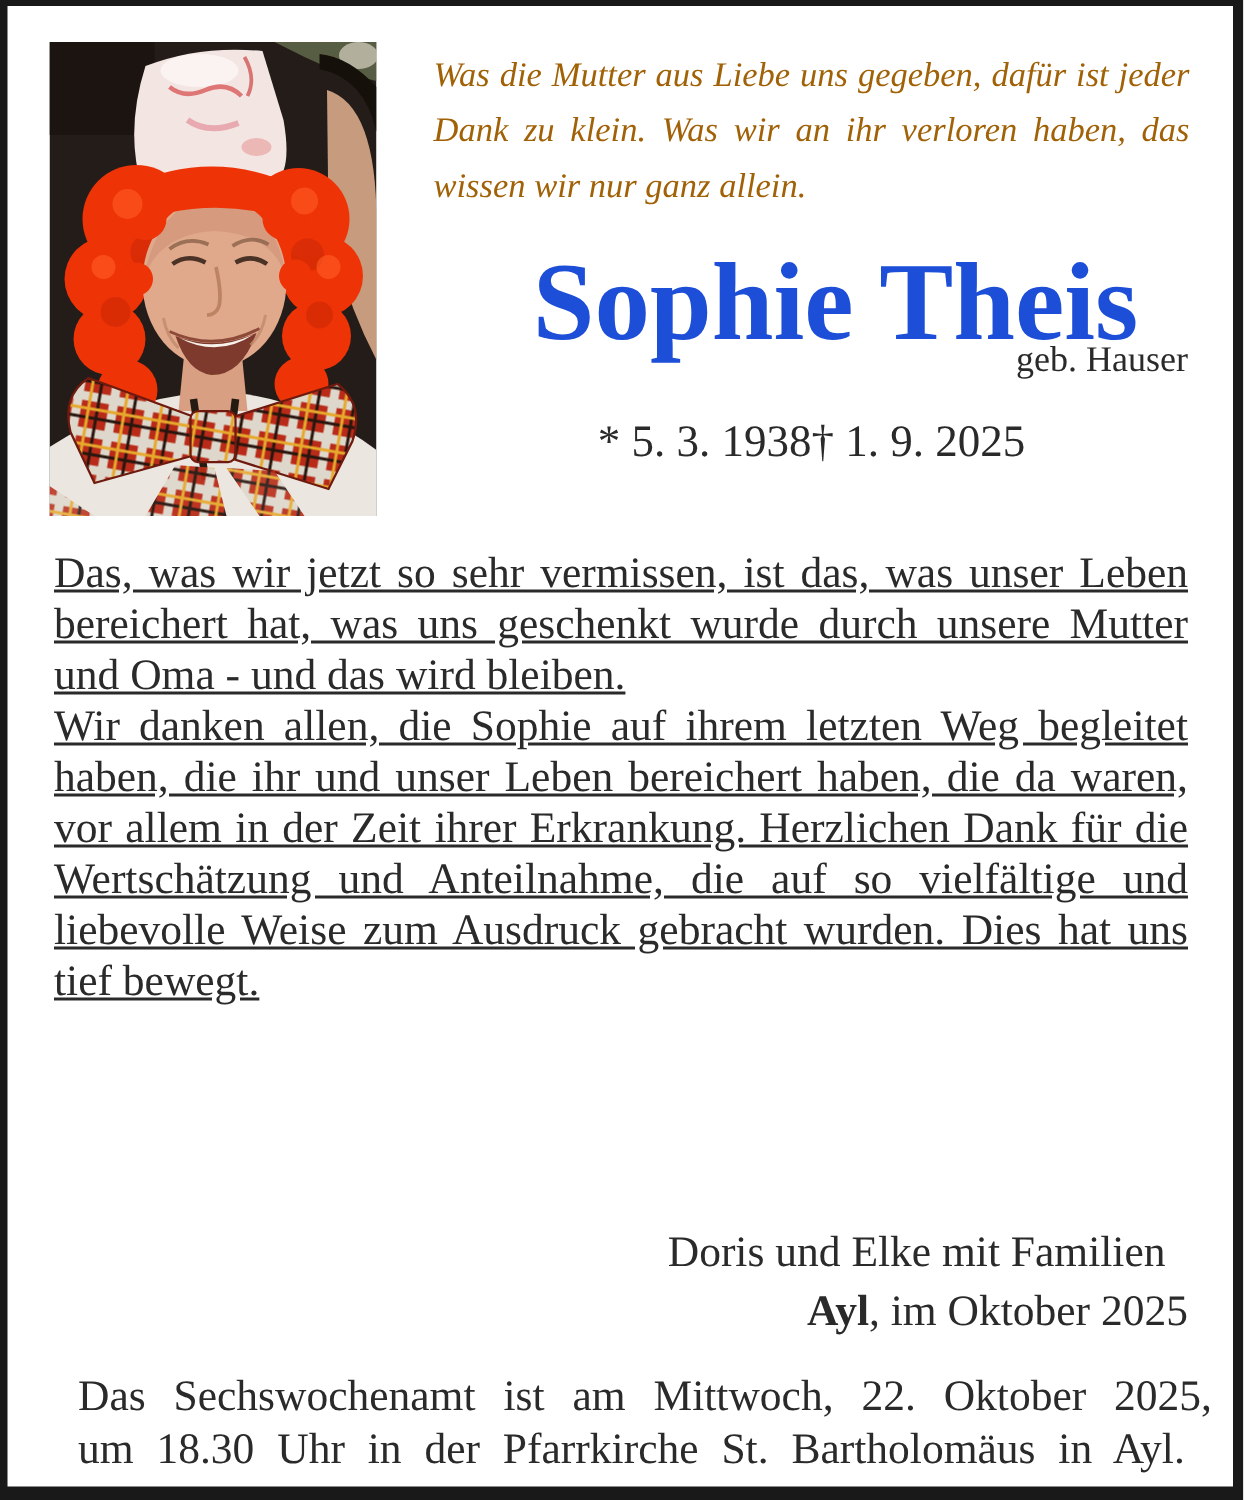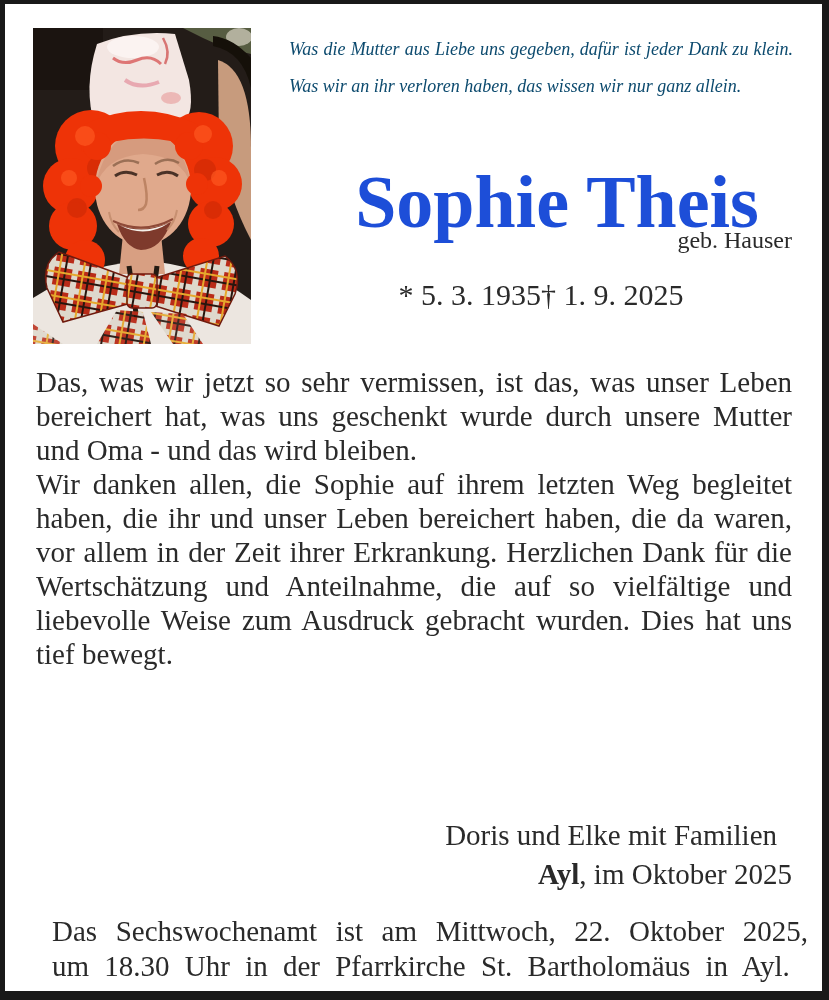--- a/index.html
+++ b/index.html
@@ -21,23 +21,23 @@
     box-sizing:border-box;
   }
   .photo{
     position:absolute;left:33px;top:28px;
     width:218px;height:316px;
     display:block;
   }
   .quote{
     position:absolute;left:289px;top:31px;width:504px;
     font-style:italic;
-    font-size:18px;line-height:37px;
+    font-size:23px;line-height:37px;
     text-align:justify;
-    color:#0c4a6e;
+    color:#a16207;
     margin:0;
   }
   .name{
     position:absolute;left:290px;top:146px;width:502px;
     text-align:center;
     font-weight:bold;
     font-size:74px;line-height:80px;
     white-space:nowrap;
     color:#1d4ed8;
     margin:16px;
@@ -53,21 +53,21 @@
     text-align:center;
     font-size:30px;line-height:34px;
     margin:0;
   }
   .dates .death{}
   .body-text{
     position:absolute;left:36px;top:365px;width:756px;
     font-size:29px;line-height:34px;
     text-align:justify;
   }
-  .body-text p{margin:0;}
+  .body-text p{margin:0;text-decoration:underline;}
   .signature{
     position:absolute;left:36px;top:806px;width:756px;
     box-sizing:border-box;padding-right:27px;
     text-align:right;
     font-size:29px;line-height:34px;
     margin:12px;
   }
   .dateline{
     position:absolute;left:36px;top:857px;width:756px;
     font-size:29px;line-height:34px;
@@ -180,21 +180,21 @@
       <rect x="94" y="246" width="30" height="34" rx="5" fill="url(#tartan)" stroke="#6f1a0e" stroke-width="1.5"></rect>
       <path d="M0,296 L30,316 L0,316 Z" fill="url(#tartan)" opacity="0.85"></path>
     </g>
   </svg>
 
   <p class="quote">Was die Mutter aus Liebe uns gegeben, dafür ist jeder Dank zu klein. Was wir an ihr verloren haben, das wissen wir nur ganz allein.</p>
 
   <h1 class="name">Sophie Theis</h1>
   <p class="maiden">geb. Hauser</p>
   <p class="dates">
-    <span class="birth">* 5. 3. 1935</span><span class="death">† 1. 9. 2025</span>
+    <span class="birth">* 5. 3. 1938</span><span class="death">† 1. 9. 2025</span>
   </p>
 
   <div class="body-text">
     <p>Das, was wir jetzt so sehr vermissen, ist das, was unser Leben bereichert hat, was uns geschenkt wurde durch unsere Mutter und Oma - und das wird bleiben.</p>
     <p>Wir danken allen, die Sophie auf ihrem letzten Weg begleitet haben, die ihr und unser Leben bereichert haben, die da waren, vor allem in der Zeit ihrer Erkrankung. Herzlichen Dank für die Wertschätzung und Anteilnahme, die auf so vielfältige und liebevolle Weise zum Ausdruck gebracht wurden. Dies hat uns tief bewegt.</p>
   </div>
 
   <p class="signature">Doris und Elke mit Familien</p>
 
   <p class="dateline">

